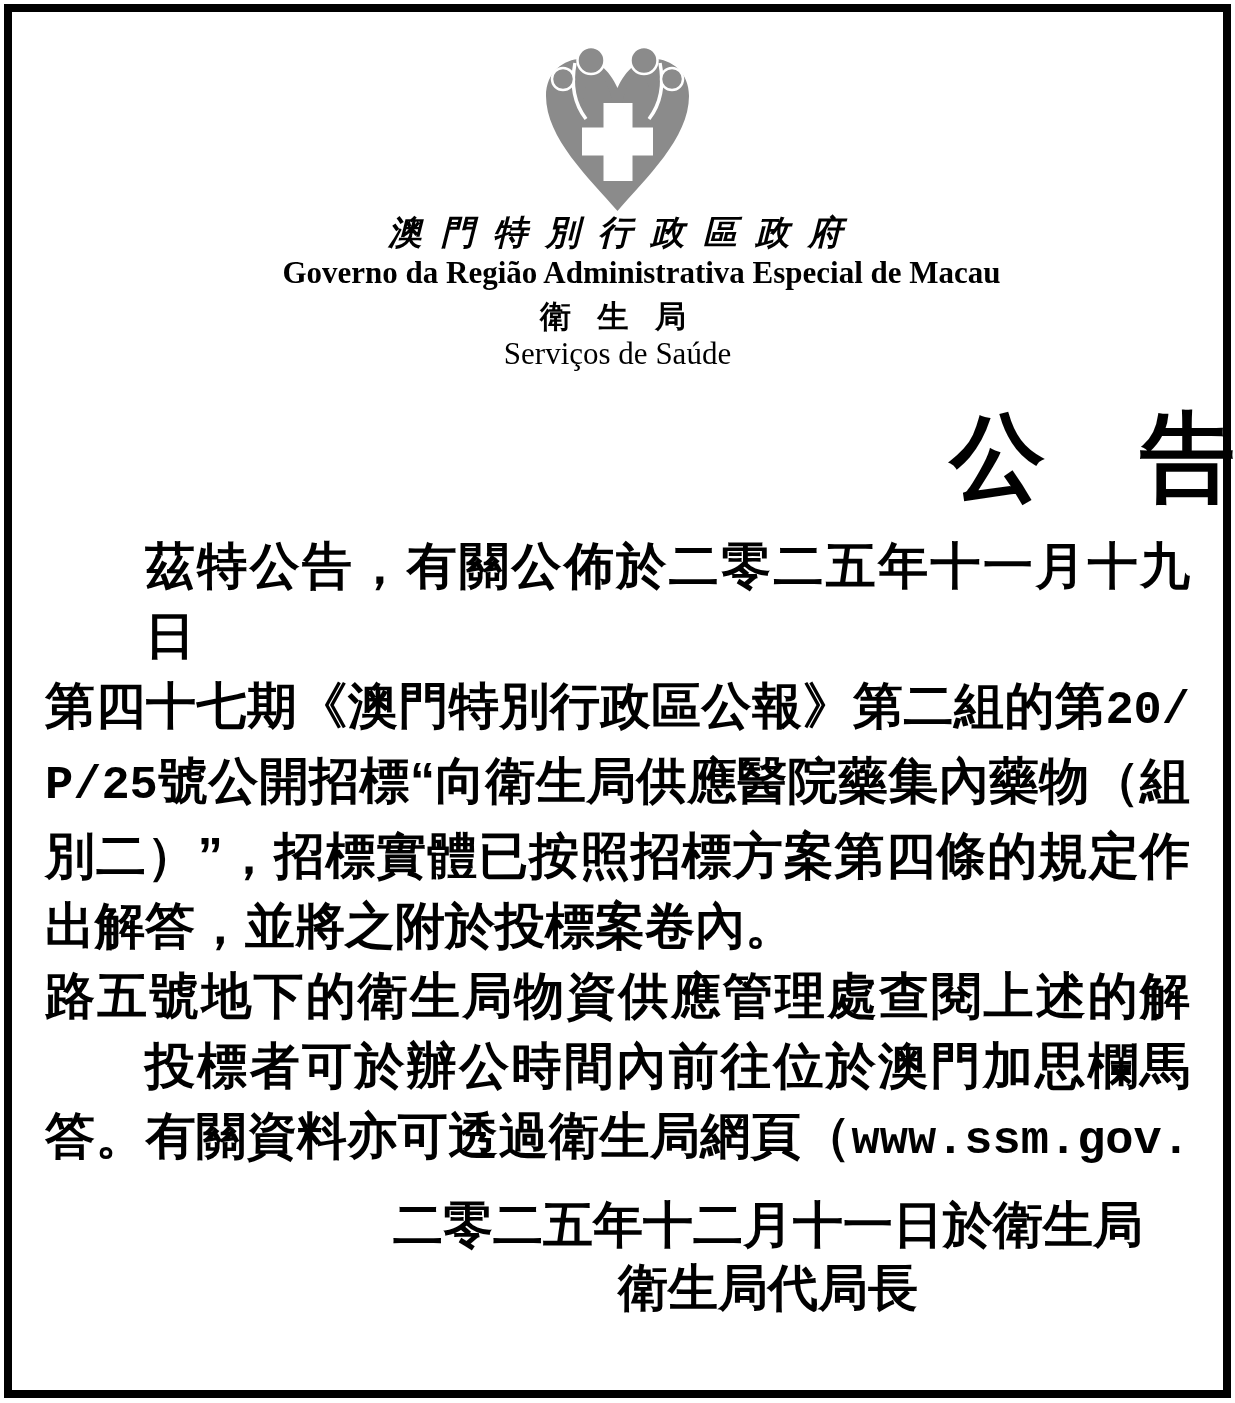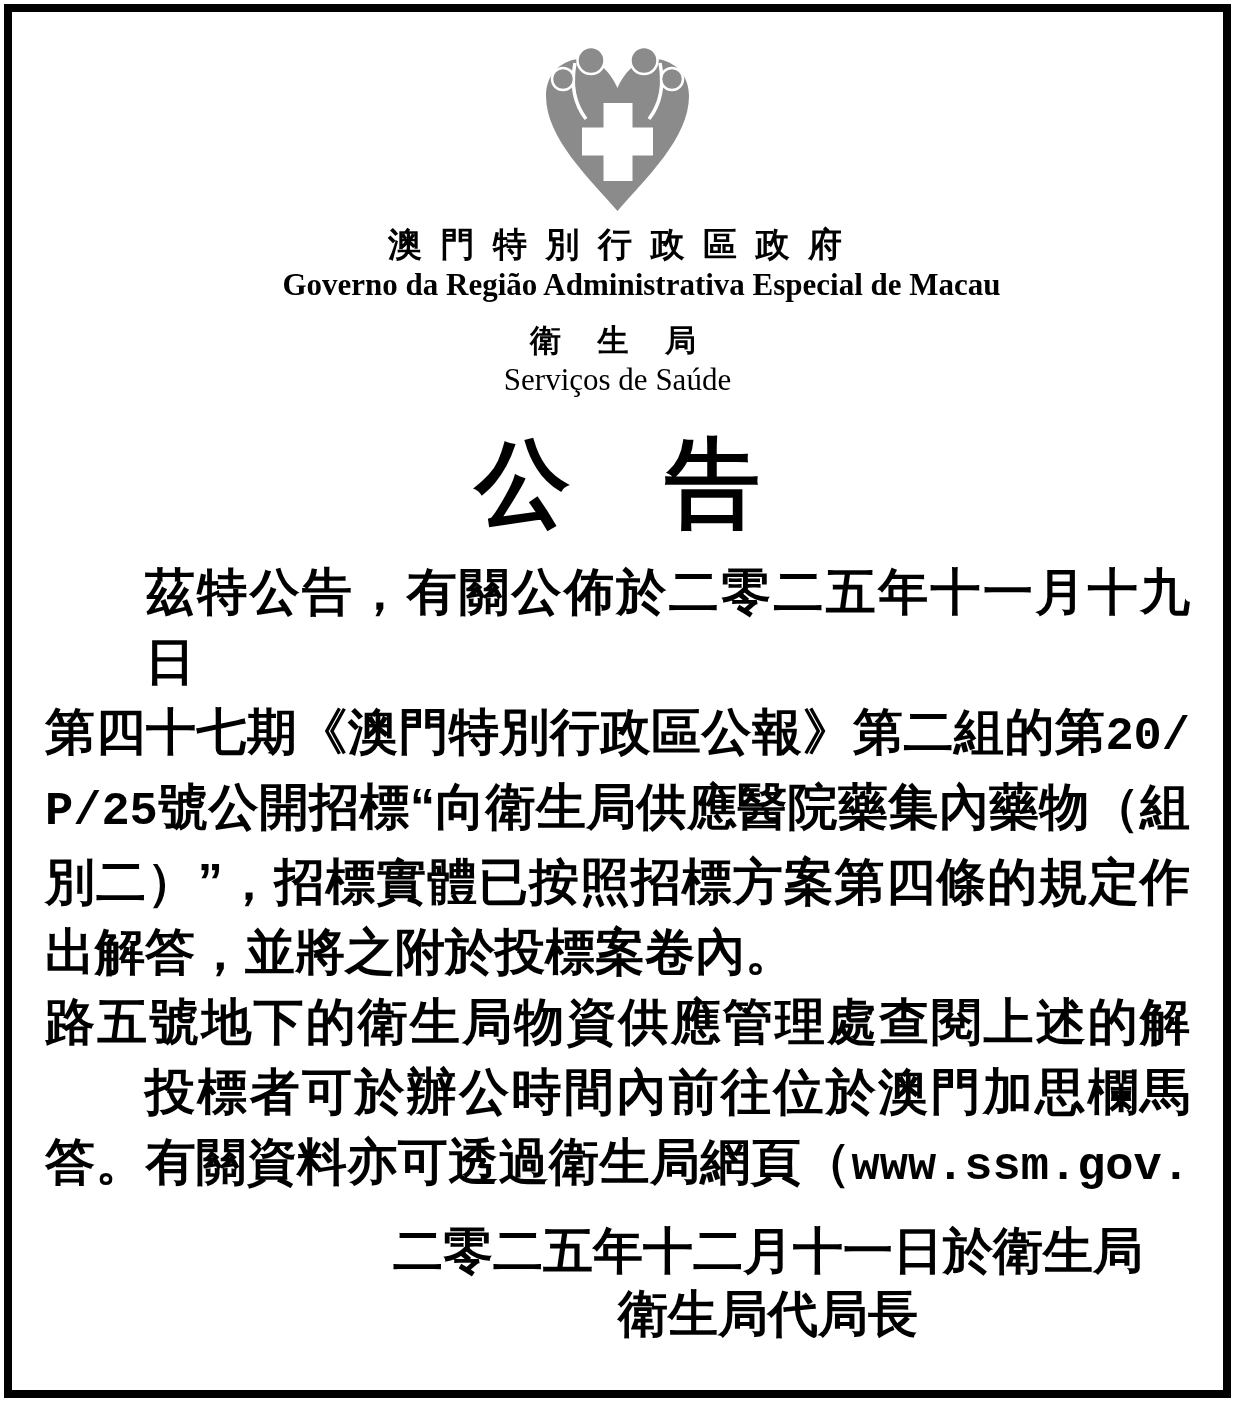--- a/index.html
+++ b/index.html
@@ -17,55 +17,55 @@
   .frame {
     position: absolute;
     left: 4px; top: 4px; right: 4px; bottom: 5px;
     border: 8px solid #000000;
     pointer-events: none;
   }
   .logo-wrap { width: 147px; margin: 0 auto; }
   .logo-wrap svg { display: block; }
 
   .gov-zh {
-    margin-top: 12px;
     text-align: center;
     font-family: "Liberation Serif", serif;
     font-size: 34px;
     line-height: 40px;
     letter-spacing: 5px;
     font-weight: 600;
+    font-style: italic;
   }
   .gov-pt {
     text-align: center;
     font-family: "Liberation Serif", serif;
     font-size: 31px;
     line-height: 40px;
     font-weight: 700;
     margin-left: 48px;
   }
   .dept-zh {
-    margin-top: 20px;
+    margin-top: 6px;
     text-align: center;
-    font-family: Liberation Mono, monospace;
+    font-family: Liberation Sans, sans-serif;
     font-size: 31px;
     line-height: 36px;
     letter-spacing: 9px;
     font-weight: 600;
   }
   .dept-pt {
     text-align: center;
     font-family: "Liberation Serif", serif;
     font-size: 31px;
     line-height: 38px;
     font-weight: 400;
   }
   .notice-title {
     margin-top: 30px;
-    text-align: center;
+    text-align: right;
     font-family: "Liberation Serif", serif;
     font-size: 95px;
     line-height: 110px;
     font-weight: 700;
   }
   .notice-body {
     margin: 18px 45px 0 45px;
     font-size: 50px;
     line-height: 70px;
     font-weight: 700;

